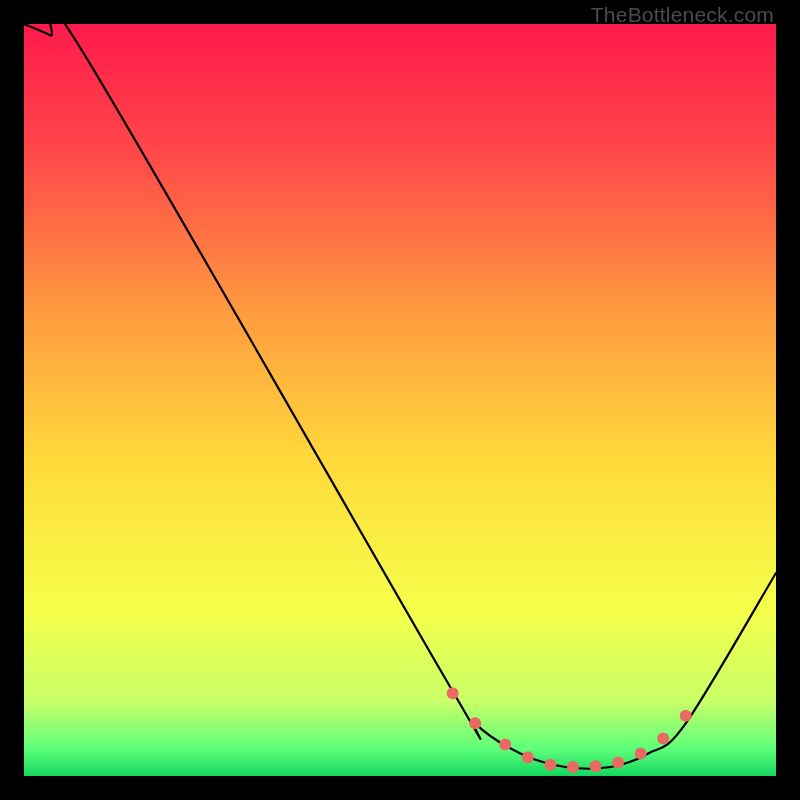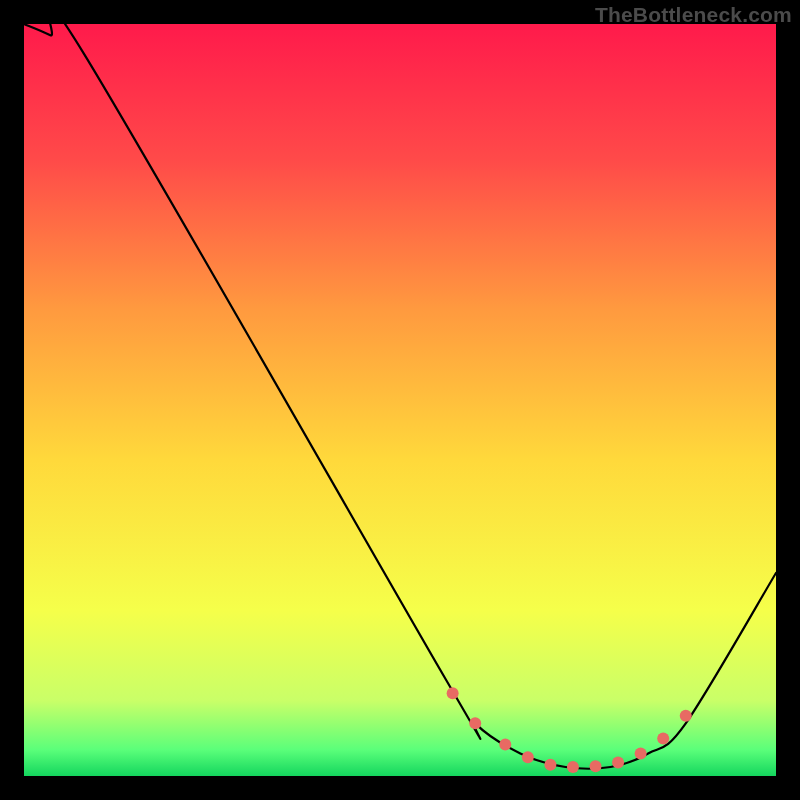--- a/index.html
+++ b/index.html
@@ -21,24 +21,24 @@
     position: absolute;
     left: 24px;
     top: 24px;
     width: 752px;
     height: 752px;
     overflow: hidden;
   }
   .watermark {
     position: absolute;
     top: 3px;
-    right: 8px;
+    right: 26px;
     color: #4b4b4b;
     font-size: 21px;
-    font-weight: 700;
+    font-weight: 400;
     letter-spacing: 0.2px;
     user-select: none;
   }
 </style>
 </head>
 <body>
 
 <div class="frame">
   <div class="plot-area">
     <svg id="chart-svg" width="752" height="752" viewBox="0 0 752 752">

